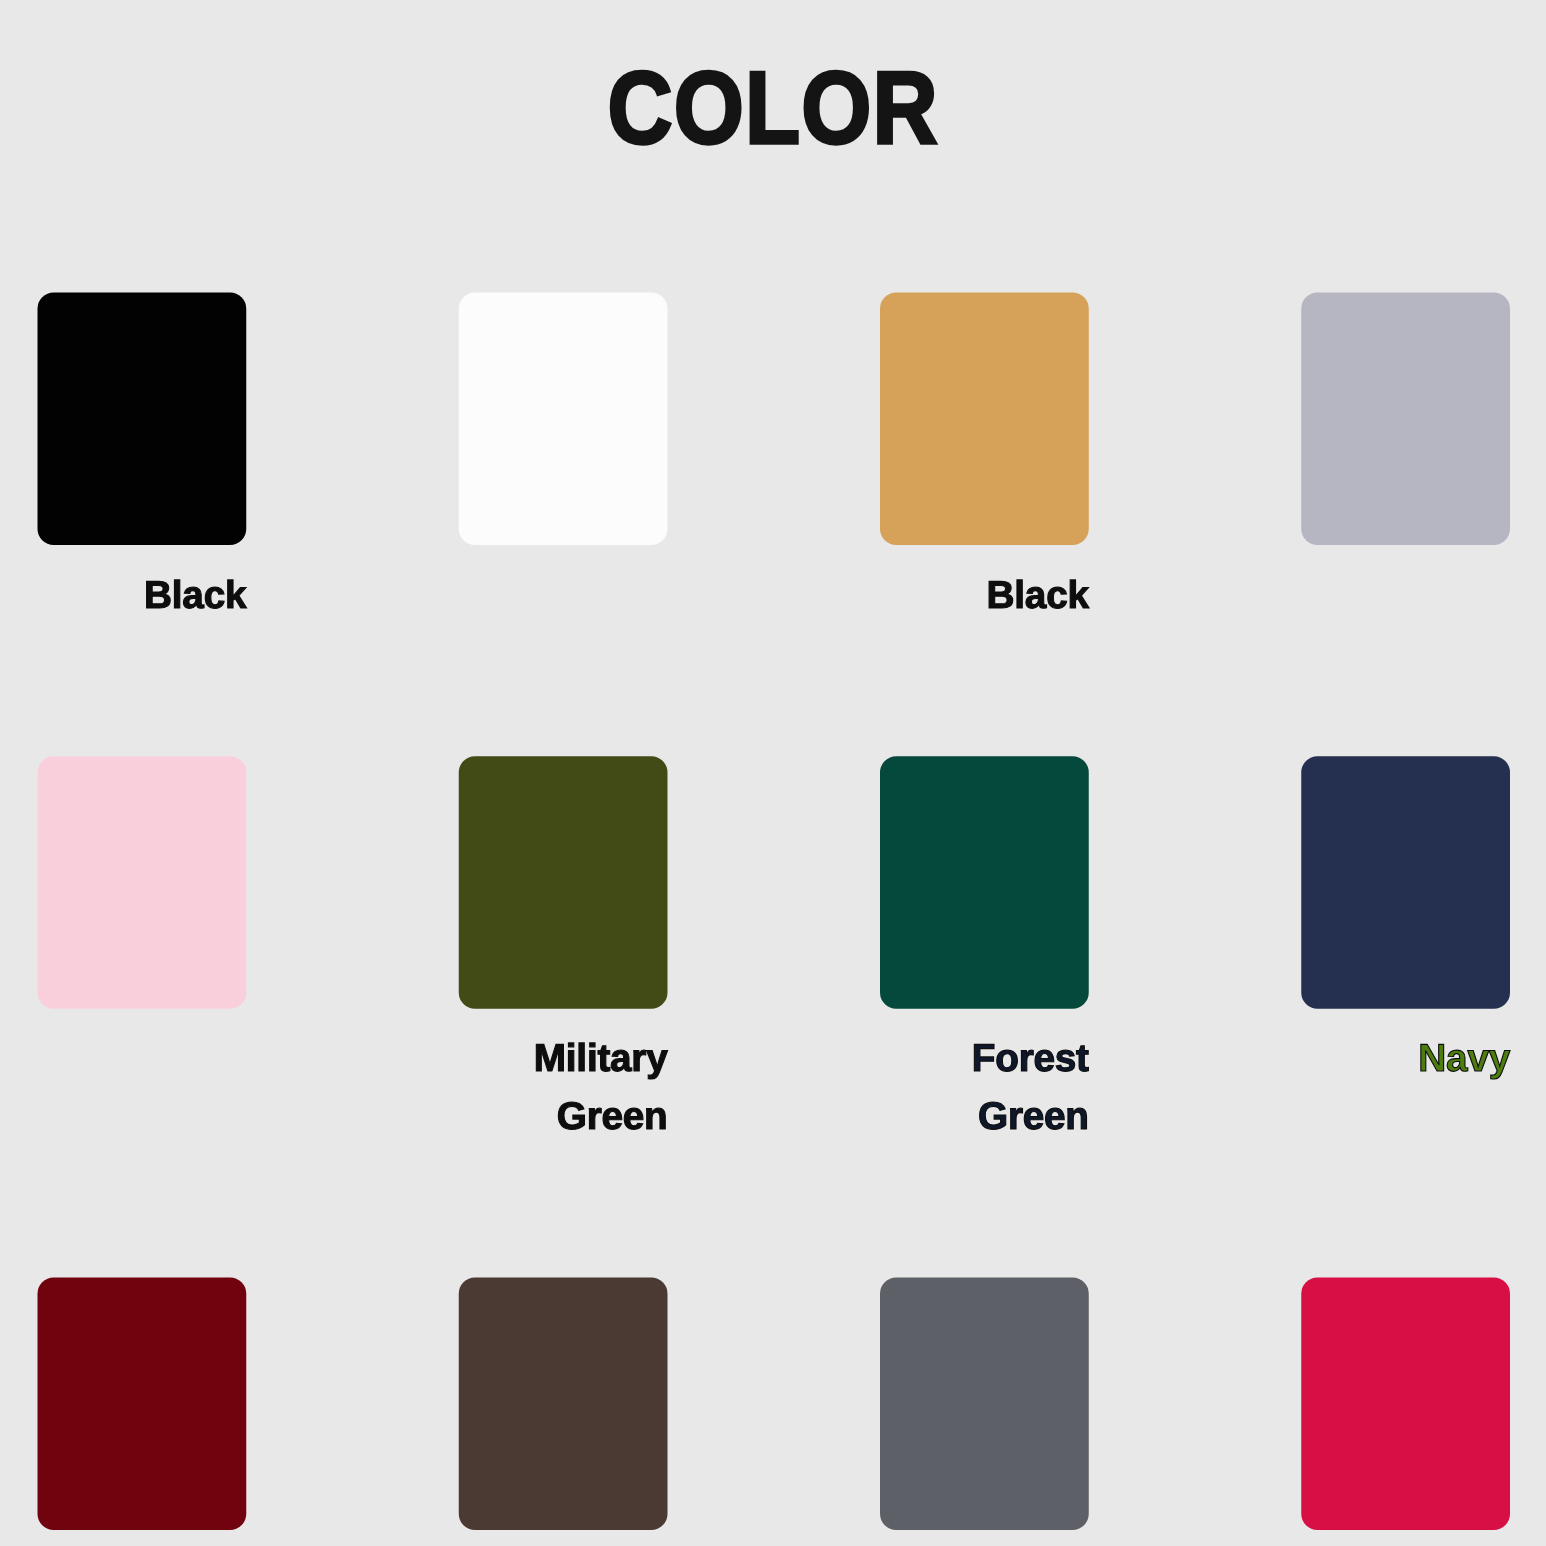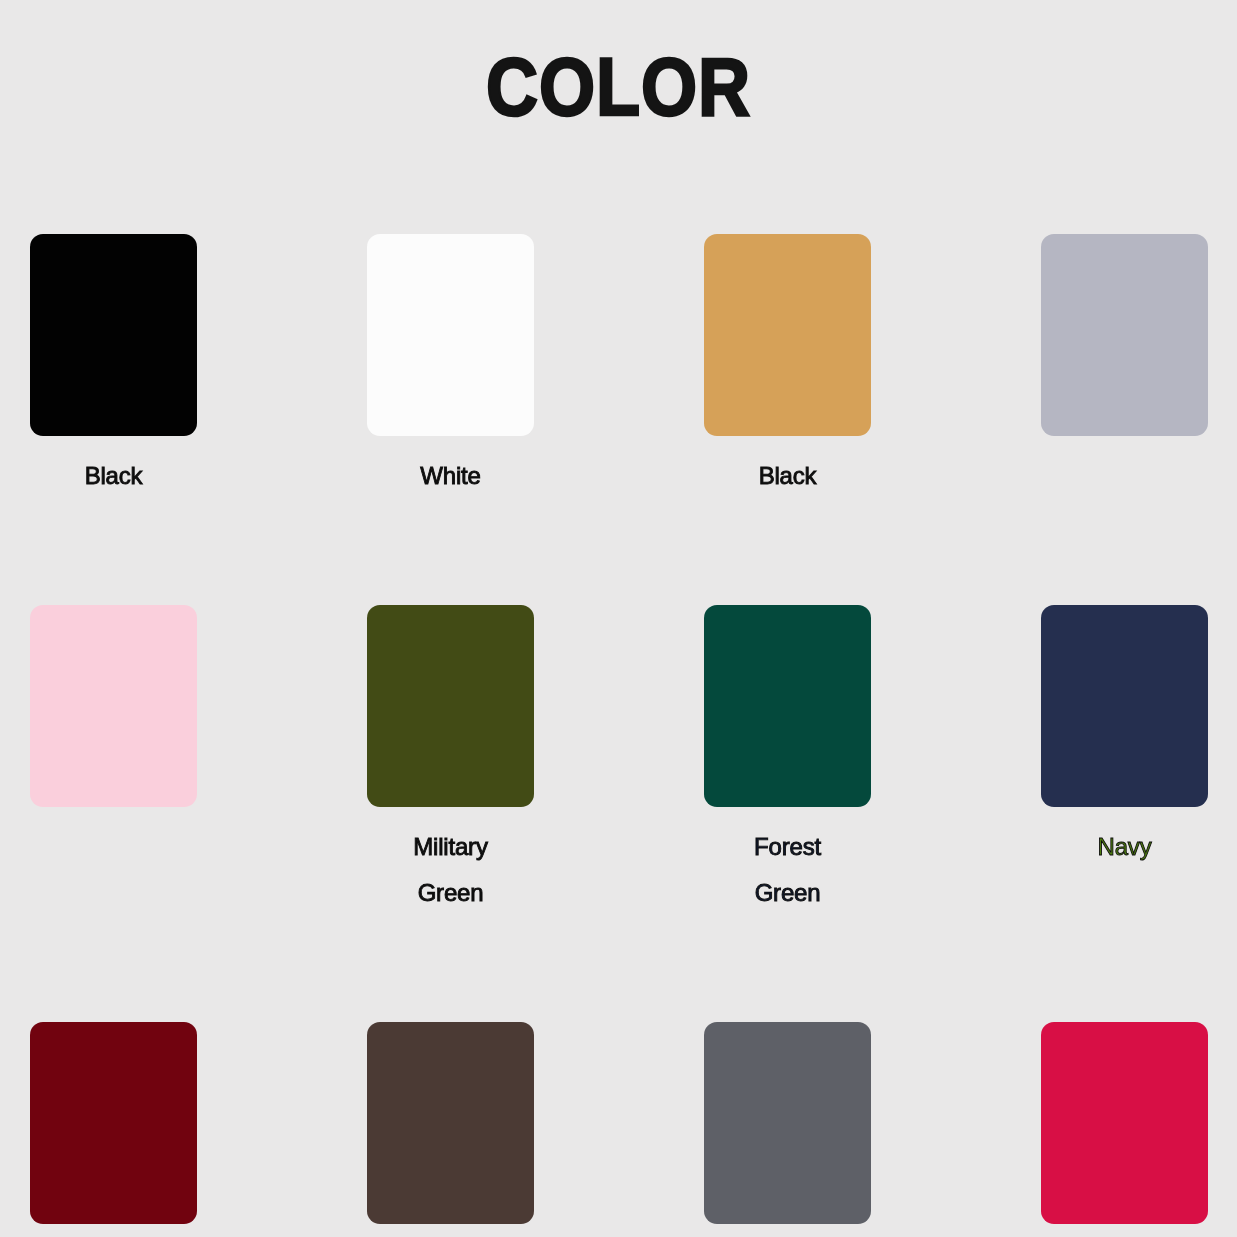--- a/index.html
+++ b/index.html
@@ -71,24 +71,24 @@
 
   .swatch {
     width: 167px;
     height: 202px;
     border-radius: 13px;
     display: block;
   }
 
   .swatch-label {
     margin-top: 17px;
-    text-align: center;
+    text-align: right;
     font-family: "Liberation Sans", "DejaVu Sans", sans-serif;
-    font-weight: 400;
-    font-size: 24px;
+    font-weight: 700;
+    font-size: 31px;
     line-height: 46px;
     color: #0E0E0E;
     letter-spacing: -0.2px;
     white-space: pre-line;
     -webkit-text-stroke: 0.9px #0E0E0E;
   }
 </style>
 </head>
 <body style="background-color: rgb(233, 232, 232);">
 
@@ -100,21 +100,20 @@
 
   <div class="grid">
 
     <div class="grid-row row-1">
       <div class="swatch-cell">
         <span class="swatch" style="background-color: rgb(2, 2, 2); border-radius: 13px;"></span>
         <div class="swatch-label" style="color: rgb(14, 14, 14); -webkit-text-stroke: 0.9px rgb(14, 14, 14);">Black</div>
       </div>
       <div class="swatch-cell">
         <span class="swatch" style="background-color: rgb(252, 252, 252); border-radius: 13px;"></span>
-        <div class="swatch-label" style="color: rgb(14, 14, 14); -webkit-text-stroke: 0.9px rgb(14, 14, 14);">White</div>
       </div>
       <div class="swatch-cell">
         <span class="swatch" style="background-color: rgb(214, 161, 88); border-radius: 13px;"></span>
         <div class="swatch-label" style="color: rgb(14, 14, 14); -webkit-text-stroke: 0.9px rgb(14, 14, 14);">Black</div>
       </div>
       <div class="swatch-cell">
         <span class="swatch" style="background-color: rgb(181, 182, 194); border-radius: 13px;"></span>
       </div>
     </div>
 

